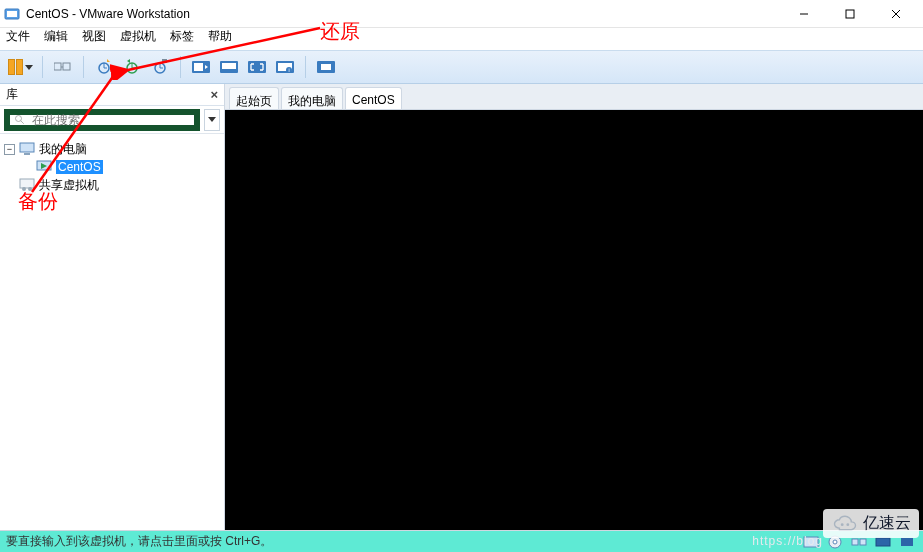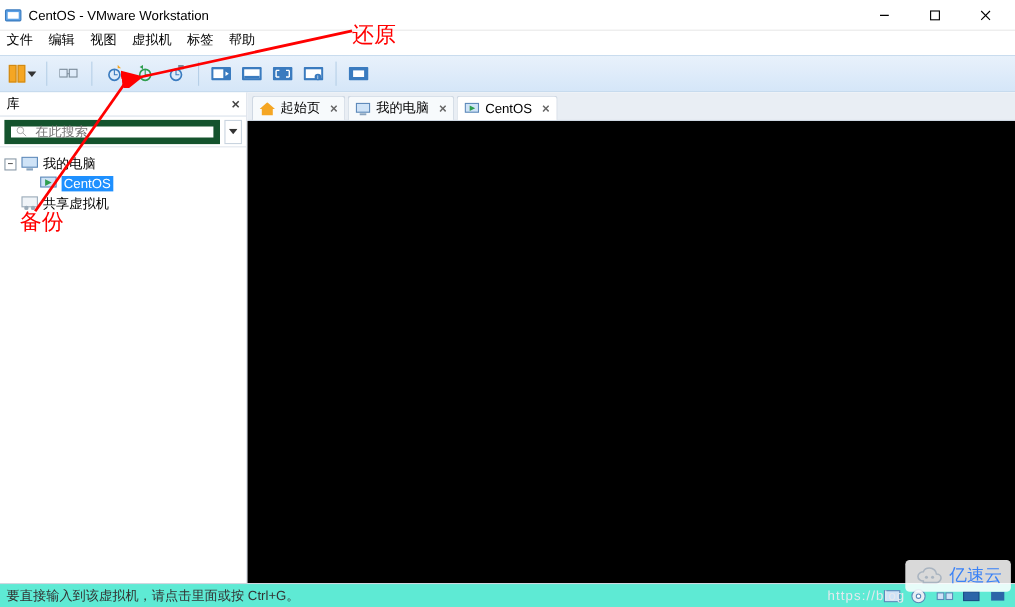--- a/index.html
+++ b/index.html
@@ -43,37 +43,37 @@
   .tree-row { display:flex; align-items:center; height:18px; gap:4px; white-space:nowrap; }
   .tree-toggle { width:11px; height:11px; border:1px solid #8a9aa8; display:flex; align-items:center; justify-content:center; font-size:9px; line-height:9px; color:#000; background:#fff;}
   .tree-label { font-size:12px; color:#000; }
   .tree-label.selected { background:#1e90ff; color:#fff; padding:0 2px; }
   .indent1 { margin-left:32px; }
   .indent0b { margin-left:15px; }
 
   
   .main { flex:1; display:flex; flex-direction:column; background:#fff; position:relative; }
   .tabbar { height:26px; background:#e9eef4; border-bottom:1px solid #cfd8e3; display:flex; align-items:flex-end; padding:0 4px; gap:2px; }
-  .tab { height:22px; background:#f7fafc; border:1px solid #cfd8e3; border-bottom:none; display:flex; align-items:center; padding:0 6px; gap:5px; font-size:12px; color:#000; border-radius:3px 3px 0 0; }
+  .tab { height:22px; background:#f7fafc; border:1px solid #cfd8e3; border-bottom:none; display:flex; align-items:center; padding:0 6px; gap:5px; font-size:12px; color:#000; border-radius:3px 3px 0 0;flex-direction:column; }
   .tab.active { background:#fff; }
   .tab .tab-close { color:#666; font-size:12px; margin-left:4px; font-weight:bold;}
   .vm-screen { flex:1; background:#000; margin:0; }
 
   
   .statusbar { position:absolute; left:0; bottom:0; height:22px; width:100%; background:#5eead4; border-top:1px solid #d0d7e0; display:flex; align-items:center; padding:0 6px; font-size:12px; color:#333; }
   .statusbar .status-text { flex:1; }
   .status-icons { display:flex; gap:4px; align-items:center; }
   .status-icons .sic { width:20px; height:16px; display:flex; align-items:center; justify-content:center; }
 
   
   .anno { position:absolute; color:#ff0000; font-size:20px; font-weight:400; pointer-events:none; }
   .anno-svg { position:absolute; pointer-events:none; }
 
   
-  .watermark { position:absolute; right:4px; bottom:14px; display:flex; align-items:center; gap:4px; color:#3b82f6; font-size:16px; background:rgba(255,255,255,.85); padding:4px 8px; border-radius:4px; }
+  .watermark { position:absolute; right:4px; bottom:14px; display:flex; align-items:center; gap:4px; color:#0f172a; font-size:16px; background:rgba(255,255,255,.85); padding:4px 8px; border-radius:4px; }
   .watermark svg { width:28px; height:18px; }
   .faint-bg { position:absolute; right:100px; bottom:4px; color:#e6e9ee; font-size:12px; letter-spacing:1px; pointer-events:none;}
 </style>
 </head>
 <body>
 
 <div class="titlebar">
   <span class="app-icon">
     <svg viewBox="0 0 16 16">
         <rect x="1" y="3" width="14" height="10" rx="1" fill="#5aa0e6" stroke="#3a7bbf"></rect>

